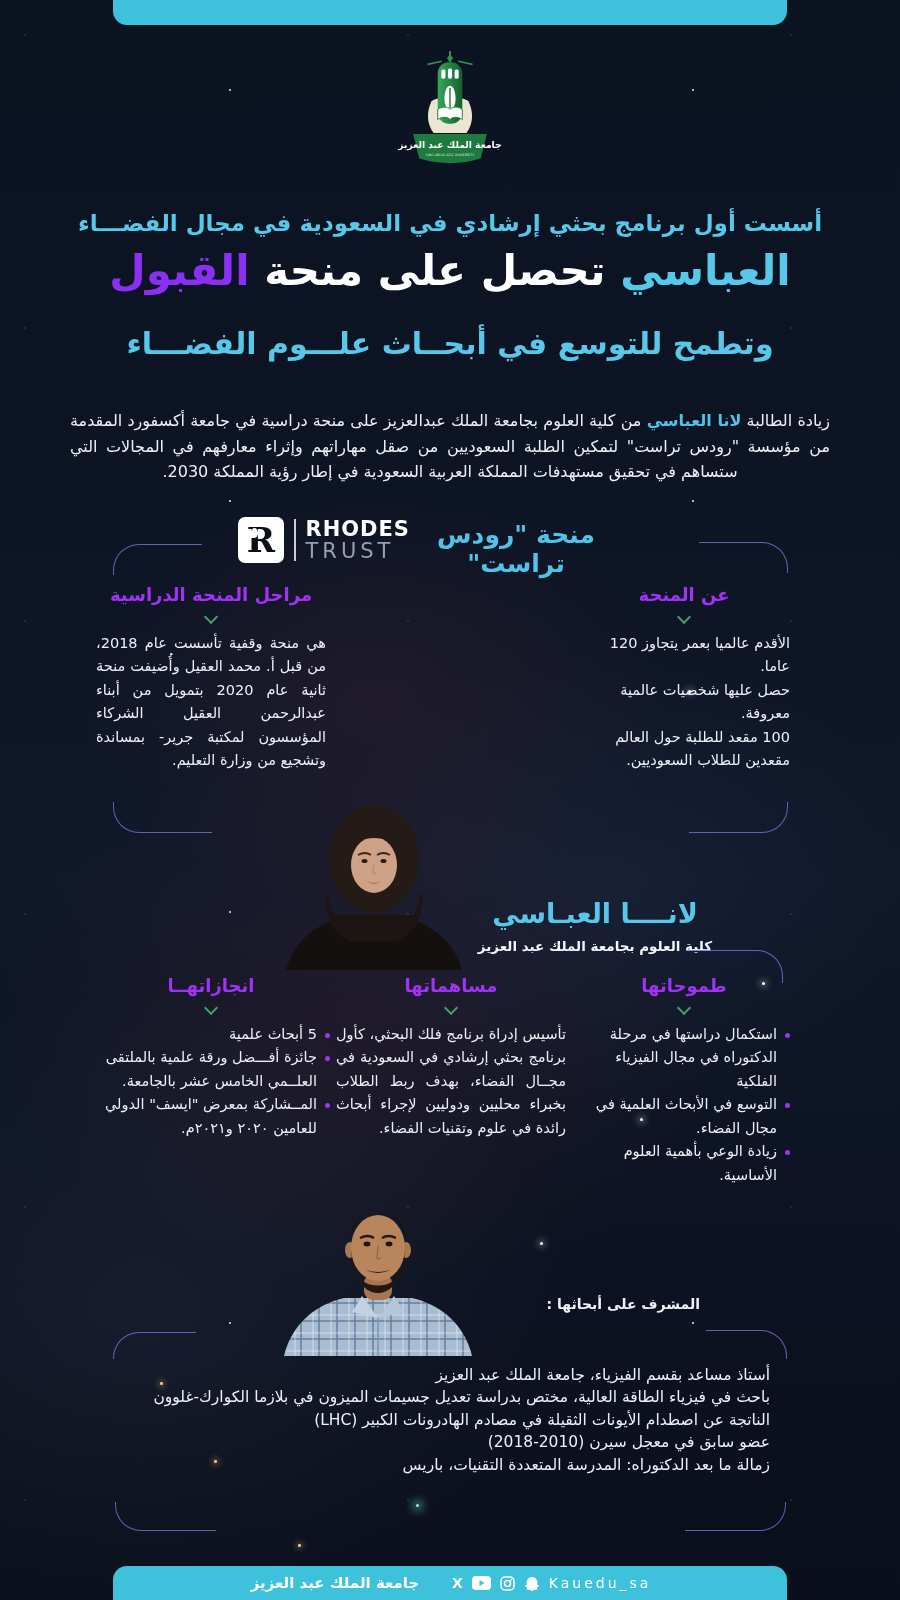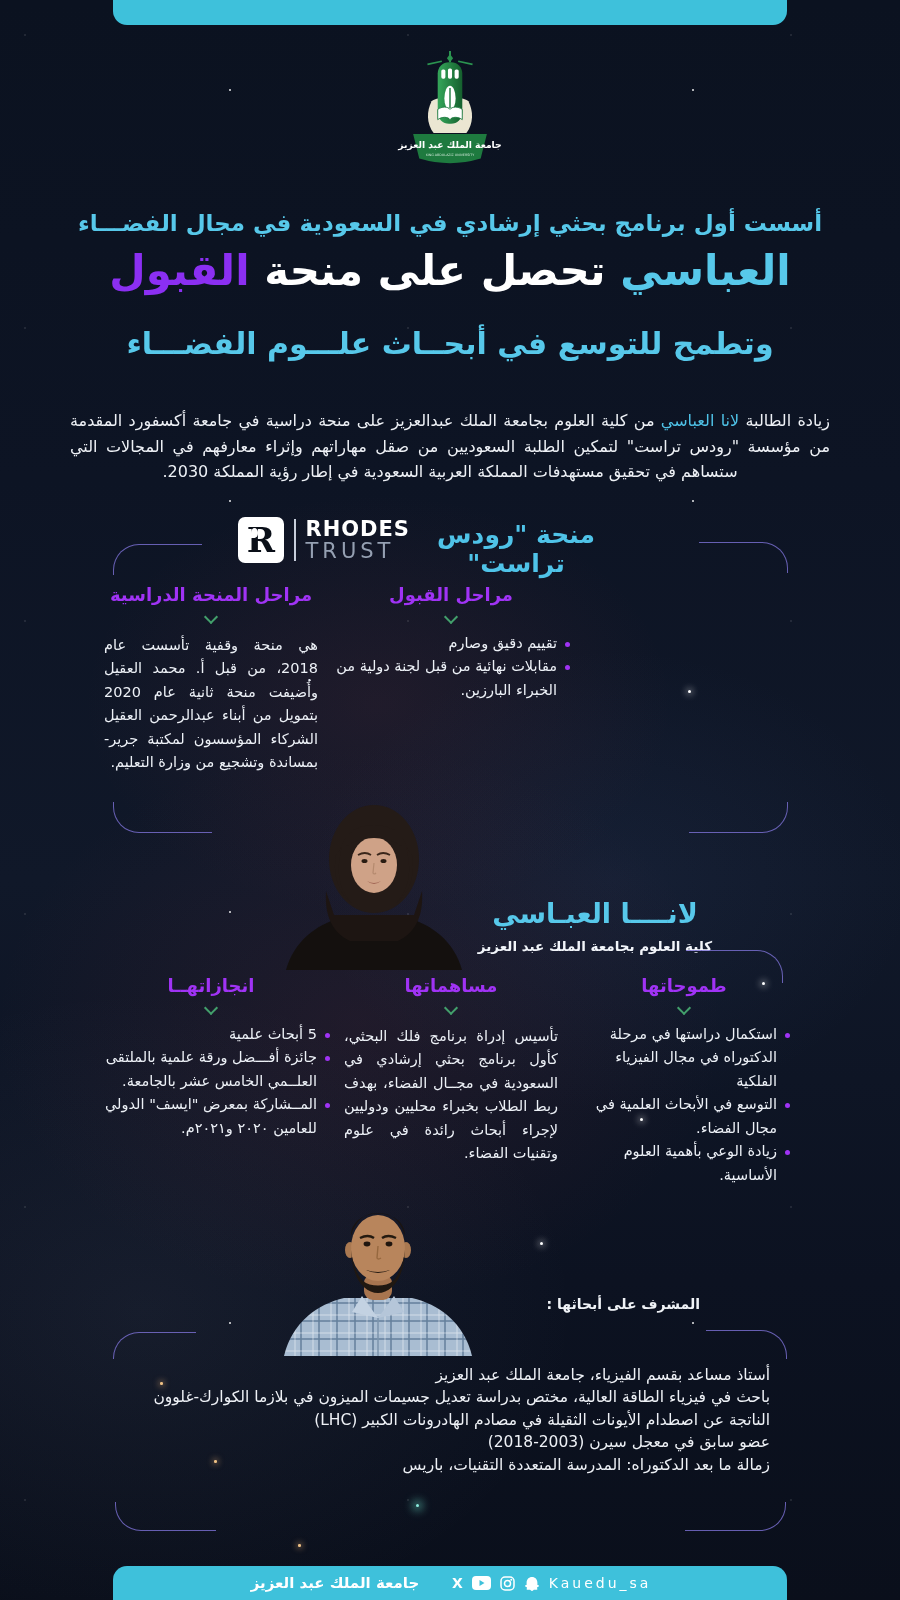--- a/index.html
+++ b/index.html
@@ -34,21 +34,21 @@
   .kau-logo{position:absolute;left:394px;top:50px;width:112px;height:128px;}
   .hl1{position:absolute;left:0;top:210px;width:100%;text-align:center;
     font-size:23px;font-weight:700;color:#57c8ea;}
   .hl2{position:absolute;left:0;top:246px;width:100%;text-align:center;
     font-size:42px;font-weight:700;color:#fff;}
   .hl2 .cy{color:#57c8ea;} .hl2 .pu{color:#8b2ff2;}
   .hl3{position:absolute;left:0;top:326px;width:100%;text-align:center;
     font-size:30px;font-weight:700;color:#57c8ea;}
   .intro{position:absolute;left:70px;top:392px;width:760px;font-size:16px;line-height:1.6;
     text-align:justify;text-align-last:center;color:#eef1f6;}
-  .intro .cyan{color:#4fc3e8;font-weight:400;margin-top:6px;}
+  .intro .cyan{color:#4fc3e8;font-weight:700;margin-top:6px;}
   .bracket{position:absolute;border:0 solid rgba(126,114,216,.8);pointer-events:none;}
   .br-tl{border-top-width:1.5px;border-left-width:1.5px;border-top-left-radius:26px;}
   .br-tr{border-top-width:1.5px;border-right-width:1.5px;border-top-right-radius:26px;}
   .br-bl{border-bottom-width:1.5px;border-left-width:1.5px;border-bottom-left-radius:26px;}
   .br-br{border-bottom-width:1.5px;border-right-width:1.5px;border-bottom-right-radius:26px;}
   .rhodes-title{position:absolute;left:402px;top:520px;width:228px;text-align:center;
     font-size:25px;font-weight:700;color:#4fc3e8;}
   .rhodes-logo{position:absolute;left:238px;top:512px;height:56px;display:flex;direction:ltr;
     align-items:center;gap:10px;}
   .r-mark{width:46px;height:46px;background:#fff;border-radius:7px;position:relative;
@@ -61,21 +61,21 @@
   .r-text .top{font-size:21px;font-weight:700;color:#fff;letter-spacing:1px;}
   .r-text .bot{font-size:21px;color:#95a0b2;letter-spacing:4px;}
   .col{position:absolute;}
   .col h3{margin:0;text-align:center;font-size:18px;font-weight:700;color:#a033f5;}
   .chev{width:8px;height:8px;border-left:2px solid #43a06c;border-bottom:2px solid #43a06c;
     transform:rotate(-45deg);margin:7px auto 10px auto;}
   .col ul{list-style:none;margin:0;padding:0;font-size:14.5px;line-height:1.62;text-align:right;}
   .col ul.dots li{position:relative;padding-right:13px;}
   .col ul.dots li::before{content:"";position:absolute;right:0;top:10px;width:5px;height:5px;
     border-radius:50%;background:#a033f5;}
-  .col p{margin:12px;font-size:14.5px;line-height:1.62;text-align:justify;text-align-last:right;}
+  .col p{margin:4px;font-size:14.5px;line-height:1.62;text-align:justify;text-align-last:right;}
   .photo{position:absolute;}
   .lana-name{position:absolute;left:462px;top:898px;width:266px;text-align:center;
     font-size:27px;font-weight:700;color:#57c8ea;}
   .lana-college{position:absolute;left:452px;top:938px;width:286px;text-align:center;
     font-size:13.5px;font-weight:700;color:#f2f5fa;}
   .sup-label{position:absolute;left:400px;top:1296px;width:300px;text-align:right;
     font-size:14px;font-weight:700;color:#f0f3f7;}
   .sup-name{position:absolute;left:350px;top:1316px;width:350px;text-align:right;
     font-size:26px;font-weight:700;color:#4fc3e8;}
   .sup-bio{position:absolute;left:135px;top:1364px;width:635px;text-align:right;
@@ -145,26 +145,27 @@
         <span>R</span>
         <i></i>
       </div>
     <div class="r-sep"></div>
     <div class="r-text">
       <span class="top">RHODES</span>
       <span class="bot">TRUST</span>
     </div>
   </div>
 
-  <div class="col" style="left:332px;top:584px;width:238px;">
-    <h3>مراحل القبول</h3>
-    <div class="chev"></div>
-    <ul class="dots">
-      <li>تقييم دقيق وصارم</li>
-      <li>مقابلات نهائية من قبل لجنة دولية من الخبراء البارزين.</li>
+  <div class="col" style="left:578px;top:584px;width:212px;">
+    <h3>عن المنحة</h3>
+    <div class="chev"></div>
+    <ul>
+      <li>الأقدم عالميا بعمر يتجاوز 120 عاما.</li>
+      <li>حصل عليها شخصيات عالمية معروفة.</li>
+      <li>100 مقعد للطلبة حول العالم مقعدين للطلاب السعوديين.</li>
     </ul>
   </div>
   <div class="col" style="left:92px;top:584px;width:238px;">
     <h3>مراحل المنحة الدراسية</h3>
     <div class="chev"></div>
     <p>هي منحة وقفية تأسست عام 2018، من قبل أ. محمد العقيل وأُضيفت منحة ثانية عام 2020 بتمويل من أبناء عبدالرحمن العقيل الشركاء المؤسسون لمكتبة جرير- بمساندة وتشجيع من وزارة التعليم.</p>
   </div>
 
   <svg class="photo" style="left:268px;top:795px;" width="212" height="175" viewBox="0 0 212 175">
     <path d="M18,175 C26,146 48,130 72,123 L140,123 C164,130 186,146 194,175 Z" fill="#14100e"></path>
@@ -238,21 +239,21 @@
     <path d="M122,60 L121,72 Q122,74 125,72" stroke="#96683f" stroke-width="1.4" fill="none"></path>
   </svg>
 
   <div class="bracket br-tl" style="left:113px;top:1332px;width:82px;height:26px;"></div>
   <div class="bracket br-tr" style="left:706px;top:1330px;width:80px;height:28px;"></div>
   <div class="sup-label">المشرف على أبحاثها :</div>
   <div class="sup-bio">
     <div>أستاذ مساعد بقسم الفيزياء، جامعة الملك عبد العزيز</div>
     <div>باحث في فيزياء الطاقة العالية، مختص بدراسة تعديل جسيمات الميزون في بلازما الكوارك-غلوون</div>
     <div>الناتجة عن اصطدام الأيونات الثقيلة في مصادم الهادرونات الكبير (LHC)</div>
-    <div>عضو سابق في معجل سيرن (2003-2018)</div>
+    <div>عضو سابق في معجل سيرن (2010-2018)</div>
     <div>زمالة ما بعد الدكتوراه: المدرسة المتعددة التقنيات، باريس</div>
   </div>
   <div class="bracket br-bl" style="left:115px;top:1502px;width:100px;height:28px;"></div>
   <div class="bracket br-br" style="left:685px;top:1502px;width:100px;height:28px;"></div>
 
   <div class="bottombar"></div>
   <div class="foot-univ">جامعة الملك عبد العزيز</div>
   <div class="foot-social">
     <span class="xg">X</span>
     <svg width="19" height="14" viewBox="0 0 19 14">

